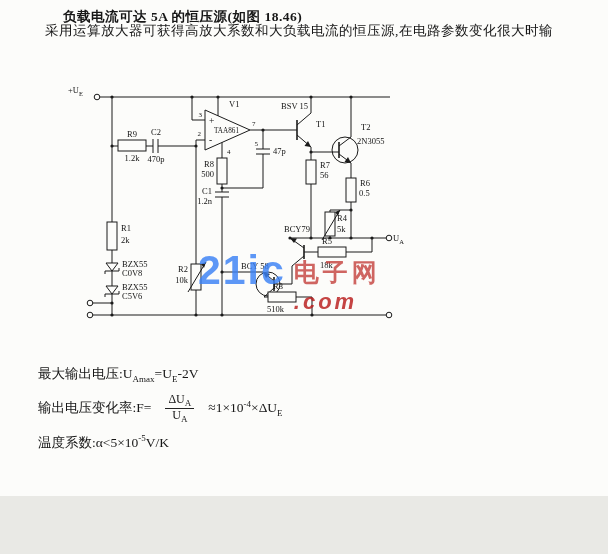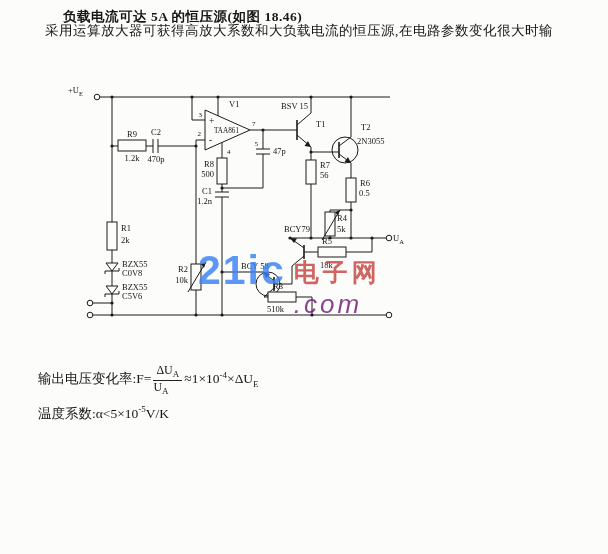--- a/index.html
+++ b/index.html
@@ -1,43 +1,43 @@
 <!DOCTYPE html>
 <html><head>
 <meta charset="utf-8">
 <style>
   html,body{margin:0;padding:0;background:#e9e9e5;}
-  .page{position:relative;width:608px;height:554px;background:#fcfcfa;
+  .page{position:relative;width:608px;height:496px;background:#fcfcfa;
         font-family:"Liberation Serif","DejaVu Serif",serif;color:#171717;overflow:hidden;}
   .heading{position:absolute;left:63px;top:8px;font-size:13.5px;font-weight:bold;letter-spacing:.5px;}
   .intro{position:absolute;left:45px;top:22px;font-size:13.5px;letter-spacing:.5px;}
   svg.circuit{position:absolute;left:60px;top:80px;}
   .circuit line,.circuit path,.circuit polyline,.circuit rect,.circuit circle,.circuit polygon{
         stroke:#1b1b1b;fill:none;stroke-width:1;}
   .circuit rect.comp,.circuit polygon.tri{fill:#fcfcfa;}
   .circuit .dot{fill:#1b1b1b;stroke:none;}
   .circuit .term{fill:#fcfcfa;stroke:#1b1b1b;}
   .circuit .arrow{fill:#1b1b1b;stroke:none;}
   .circuit .bar{stroke-width:1.6;}
   .circuit text{fill:#141414;stroke:none;font-size:8.5px;font-family:"Liberation Serif","DejaVu Serif",serif;}
   .circuit text.pin{font-size:7px;}
   .circuit text.icname{font-size:7.2px;}
   .circuit text.sign{font-size:9.5px;}
   .watermark{position:absolute;left:198px;top:252px;display:flex;align-items:flex-start;gap:8px;
         opacity:.82;pointer-events:none;font-family:"Liberation Sans","DejaVu Sans",sans-serif;}
   .wm-big{font-size:41px;font-weight:bold;color:#3b82f6;line-height:.92;letter-spacing:2px;}
   .wm-col{display:flex;flex-direction:column;padding-top:4px;}
   .wm-cn{font-size:25px;font-weight:bold;color:#c64440;letter-spacing:4px;}
-  .wm-com{font-size:26px;font-weight:normal;color:#701a75;letter-spacing:3px;font-style:italic;}
+  .wm-com{font-size:22px;font-weight:bold;color:#b91c1c;letter-spacing:3px;font-style:italic;}
   .bodytext{position:absolute;left:8px;top:364px;width:596px;font-size:13.5px;line-height:1.45;}
   .bodytext p{margin:0 0 7px 0;}
   p.conclusion{width:560px;}
   .param{padding-left:30px;margin:0 0 8px 0;}
   sub{font-size:9px;}  sup{font-size:9px;}
-  .frac{display:inline-block;vertical-align:middle;text-align:left;font-size:12px;line-height:1.15;margin:0 2px;}
+  .frac{display:inline-block;vertical-align:middle;text-align:center;font-size:12px;line-height:1.15;margin:0 14px;}
   .frac .num{display:block;border-bottom:1px solid #222;padding:0 3px;}
   .frac .den{display:block;}
 </style>
 </head>
 <body>
 
 <div class="page">
 
   <div class="heading">负载电流可达 5A 的恒压源(如图 18.46)</div>
   <div class="intro">采用运算放大器可获得高放大系数和大负载电流的恒压源,在电路参数变化很大时输</div>
@@ -235,20 +235,21 @@
     <span class="wm-col">
       <span class="wm-cn">电子网</span>
       <span class="wm-com">.com</span>
     </span>
   </div>
 
   <div class="bodytext">
 
 
 
+    <p class="param"><span>最大输出电压:</span><span>U</span><sub>Amax</sub><span>=U</span><sub>E</sub><span>-2V</span></p>
 
 
     <p class="param"><span>输出电压变化率:</span><span>F=</span><span class="frac"><span class="num"><span>ΔU</span><sub>A</sub></span><span class="den"><span>U</span><sub>A</sub></span></span><span>≈1×10</span><sup>-4</sup><span>×ΔU</span><sub>E</sub></p>
 
     <p class="param"><span>温度系数:</span><span>α&lt;5×10</span><sup>-5</sup><span>V/K</span></p>
   </div>
 
 </div>
 
 </body></html>

